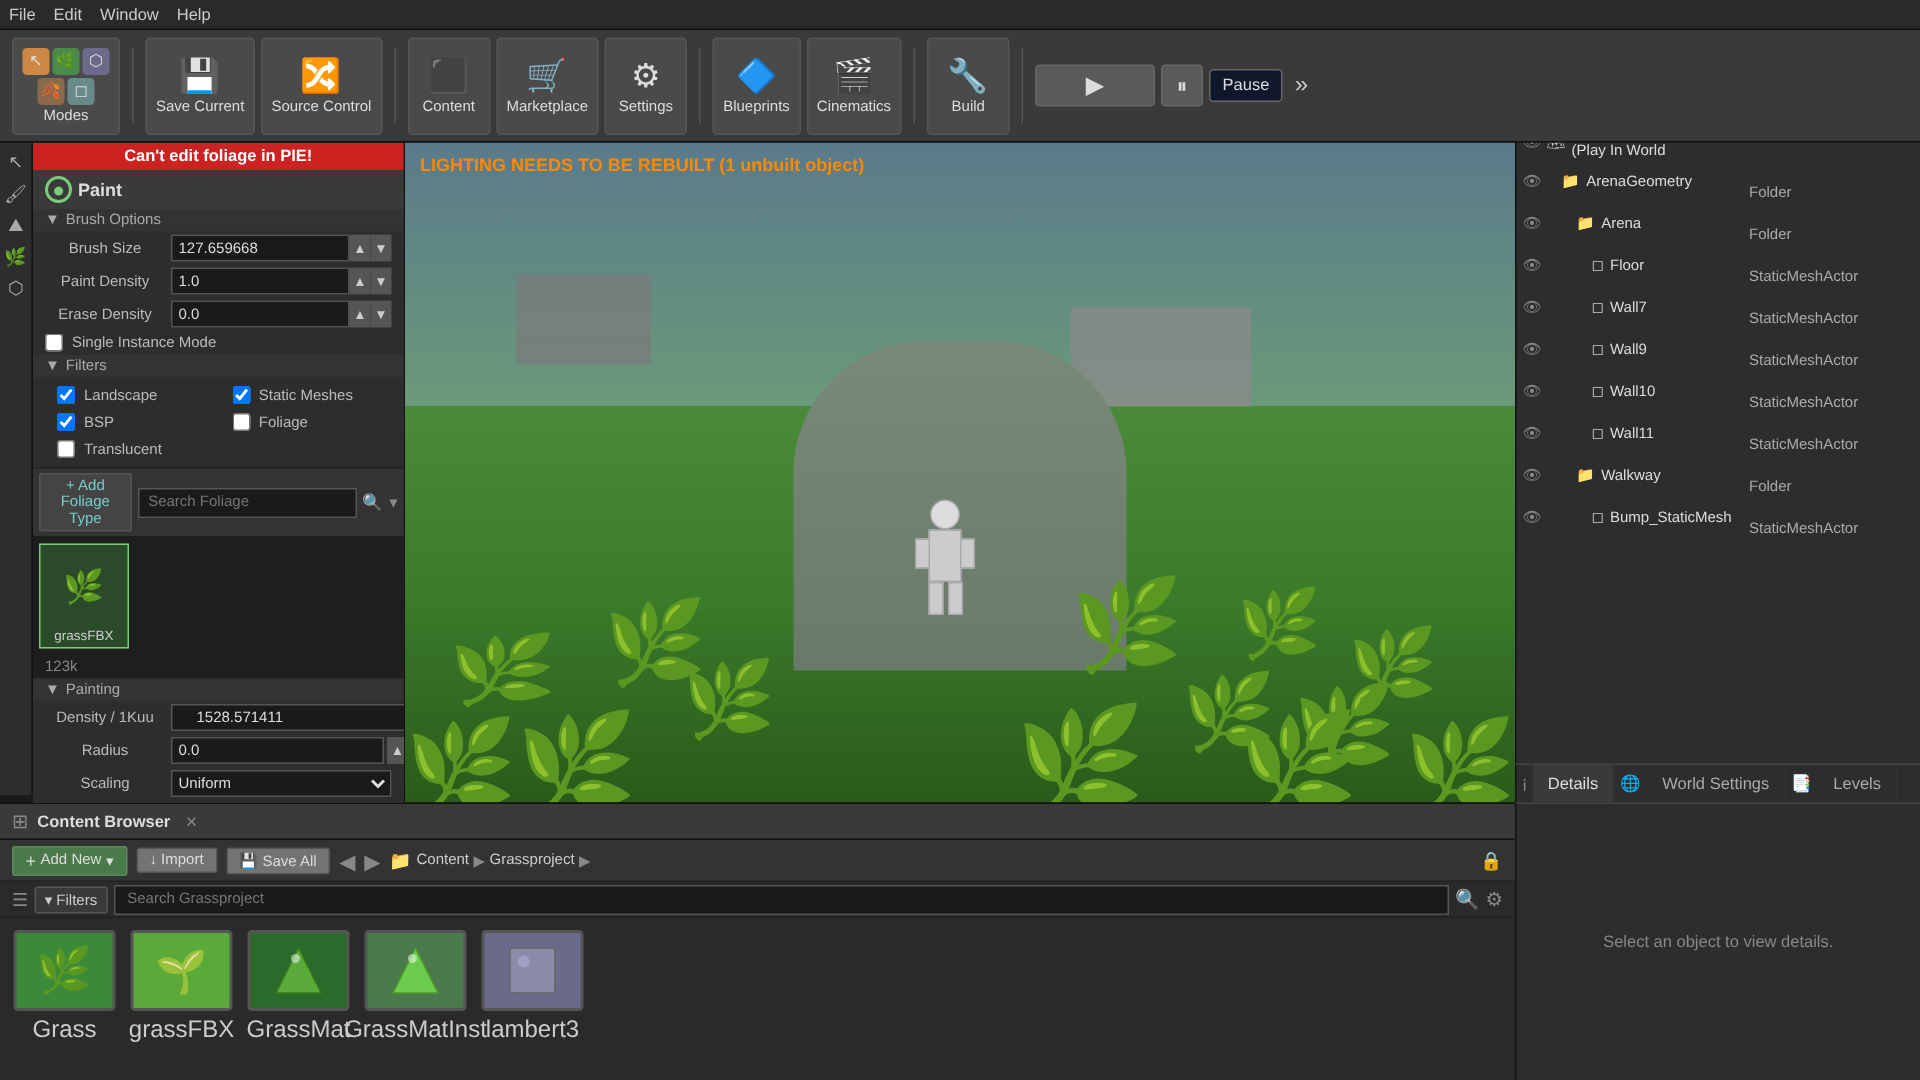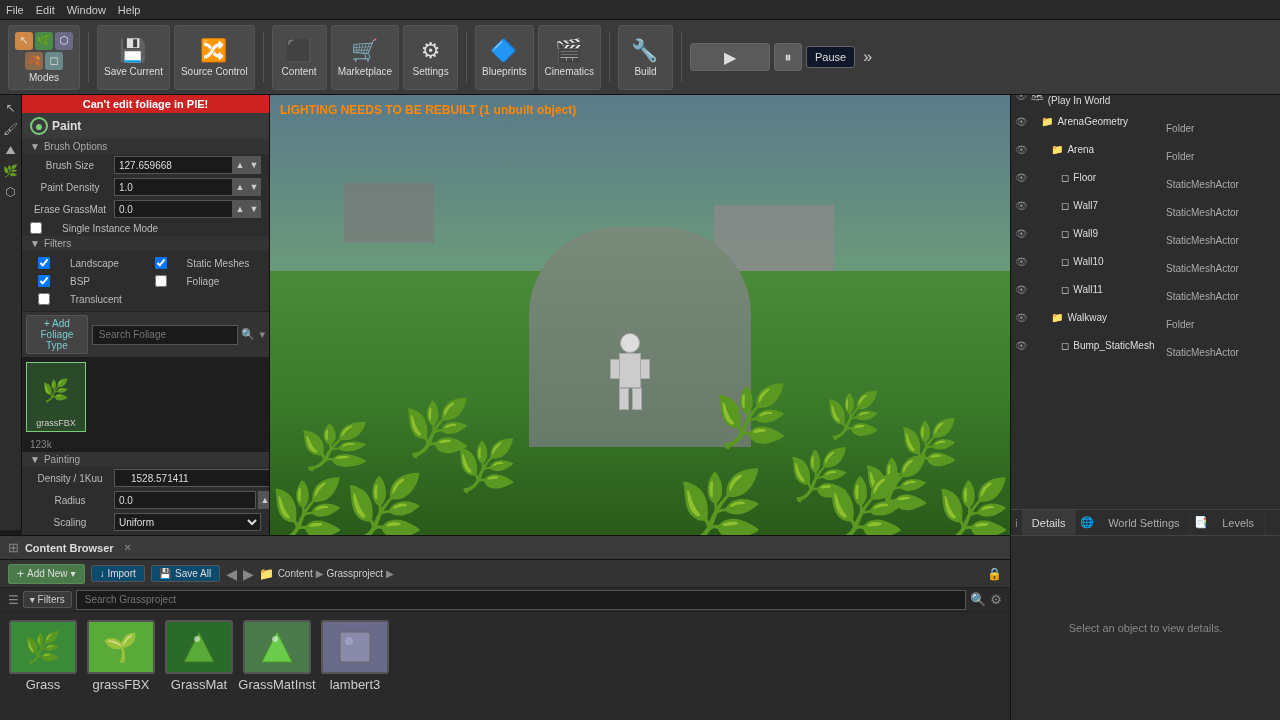--- a/index.html
+++ b/index.html
@@ -24,21 +24,21 @@
     
     .left-panel { position: absolute; left: 22px; top: 95px; width: 248px; background: #2d2d2d; border-right: 1px solid #111; height: calc(100% - 95px - 185px); overflow-y: auto; }
     .panel-error { background: #cc2222; color: #fff; padding: 3px 8px; font-size: 11px; font-weight: bold; text-align: center; }
     .panel-title { background: #3a3a3a; padding: 4px 8px; font-size: 12px; font-weight: bold; color: #ddd; display: flex; align-items: center; gap: 4px; }
     .section-header { background: #333; padding: 2px 8px; font-size: 10px; color: #aaa; cursor: pointer; display: flex; align-items: center; gap: 4px; }
     .field-row { display: flex; align-items: center; padding: 2px 8px; gap: 4px; }
     .field-label { color: #bbb; font-size: 10px; min-width: 80px; text-align: center; }
     .field-input-spin { display: flex; align-items: center; flex: 1; }
     .field-input-spin input { background: #1a1a1a; border: 1px solid #555; color: #ddd; font-size: 10px; padding: 1px 4px; height: 18px; flex: 1; }
     .spin-btn { background: #555; border: none; color: #ccc; width: 14px; height: 18px; cursor: pointer; font-size: 9px; display: flex; align-items: center; justify-content: center; }
-    .checkbox-row { display: flex; align-items: center; padding: 2px 8px; gap: 20px; }
+    .checkbox-row { display: flex; align-items: center; padding: 2px 8px; gap: 6px; }
     .checkbox-row input { width: 12px; height: 12px; }
     .checkbox-row label { color: #bbb; font-size: 10px; }
     .filter-section { padding: 4px 8px; }
     .filter-grid { display: grid; grid-template-columns: 1fr 1fr; gap: 2px; }
     .foliage-toolbar { display: flex; align-items: center; padding: 3px 4px; gap: 4px; background: #333; border-top: 1px solid #222; }
     .foliage-add-btn { background: #444; border: 1px solid #555; color: #7cc; font-size: 10px; padding: 2px 6px; cursor: pointer; border-radius: 2px; }
     .foliage-search { background: #1a1a1a; border: 1px solid #555; color: #ddd; font-size: 10px; padding: 2px 6px; flex: 1; height: 20px; }
     .foliage-asset-area { height: 80px; background: #1e1e1e; display: flex; align-items: center; padding: 4px; gap: 4px; overflow: hidden; }
     .foliage-asset { width: 60px; height: 70px; background: #333; border: 1px solid #555; display: flex; flex-direction: column; align-items: center; justify-content: space-between; padding: 3px; cursor: pointer; }
     .foliage-asset-thumb { width: 50px; height: 50px; background: #2a4a2a; display: flex; align-items: center; justify-content: center; font-size: 22px; }
@@ -76,34 +76,34 @@
     .tab-btn.active { background: #3a3a3a; color: #ddd; }
     .bottom-right-details { position: absolute; right: 0; bottom: 0; width: 270px; height: 185px; background: #2d2d2d; border-left: 1px solid #111; border-top: 1px solid #444; display: flex; align-items: center; justify-content: center; }
     .details-placeholder { color: #888; font-size: 11px; text-align: center; }
 
     
     .content-browser { position: absolute; left: 0; bottom: 0; right: 270px; height: 185px; background: #2a2a2a; border-top: 1px solid #111; display: flex; flex-direction: column; }
     .cb-title-bar { display: flex; align-items: center; padding: 2px 8px; background: #3a3a3a; border-bottom: 1px solid #111; gap: 6px; height: 24px; }
     .cb-title { font-size: 11px; color: #ddd; font-weight: bold; }
     .cb-actions { display: flex; align-items: center; padding: 3px 8px; background: #333; border-bottom: 1px solid #222; gap: 6px; height: 28px; }
     .cb-btn { background: #4a7a4a; border: 1px solid #5a8a5a; color: #ddd; font-size: 10px; padding: 2px 8px; cursor: pointer; border-radius: 2px; display: flex; align-items: center; gap: 3px; }
-    .cb-btn.plain { background: #0c4a6e; border-color: #555; }
+    .cb-btn.plain { background: #737373; border-color: #555; }
     .cb-breadcrumb { display: flex; align-items: center; gap: 3px; font-size: 10px; color: #ccc; flex: 1; }
     .cb-breadcrumb span { cursor: pointer; }
     .cb-breadcrumb .arrow { color: #888; }
     .cb-lock { margin-left: auto; color: #888; font-size: 12px; }
     .cb-filter-bar { display: flex; align-items: center; padding: 2px 8px; background: #2a2a2a; border-bottom: 1px solid #222; gap: 4px; height: 24px; }
     .cb-filter-btn { background: #3a3a3a; border: 1px solid #555; color: #ccc; font-size: 10px; padding: 2px 6px; cursor: pointer; border-radius: 2px; }
     .cb-search { flex: 1; background: #1a1a1a; border: 1px solid #555; color: #ddd; font-size: 10px; padding: 2px 8px; height: 20px; }
     .cb-search-btn { background: none; border: none; color: #888; cursor: pointer; font-size: 13px; }
     .cb-settings-btn { background: none; border: none; color: #888; cursor: pointer; font-size: 13px; }
     .cb-assets { display: flex; align-items: flex-start; padding: 8px; gap: 8px; flex: 1; overflow-x: auto; }
     .cb-asset { width: 70px; display: flex; flex-direction: column; align-items: center; gap: 3px; cursor: pointer; }
     .cb-asset-thumb { width: 68px; height: 54px; border: 2px solid #555; border-radius: 3px; display: flex; align-items: center; justify-content: center; font-size: 28px; overflow: hidden; }
-    .cb-asset-label { font-size: 13px; color: #ccc; text-align: center; line-height: 1.2; }
+    .cb-asset-label { font-size: 16px; color: #ccc; text-align: center; line-height: 1.2; }
     .grass-green { background: #3a8a3a; }
     .grass-light { background: #5aaa3a; }
     .grass-cone { background: #2a6a2a; }
     .grass-inst { background: #4a7a4a; }
     .lambert { background: #6a6a8a; }
 
     
     .scene-ground { position: absolute; bottom: 0; left: 0; right: 0; height: 60%; background: linear-gradient(180deg, #4a8a3a 0%, #3a7a2a 50%, #2a5a1a 100%); }
     .scene-path { position: absolute; bottom: 20%; left: 35%; width: 30%; height: 50%; background: linear-gradient(180deg, #7a8a7a 0%, #6a7a6a 100%); border-radius: 40% 40% 0 0; }
     .scene-sky { position: absolute; top: 0; left: 0; right: 0; height: 40%; background: linear-gradient(180deg, #5a7a8a 0%, #6a9a7a 100%); }
@@ -221,21 +221,21 @@
   <div class="field-row">
     <span class="field-label">Paint Density</span>
     <div class="field-input-spin">
       <input style="background: rgb(26, 26, 26); border: 1px solid rgb(85, 85, 85); color: rgb(221, 221, 221); font-size: 10px; padding: 1px 4px; height: 18px; flex: 1 1 0%; width: 80px;" value="1.0">
       <button class="spin-btn">▲</button>
       <button class="spin-btn">▼</button>
     </div>
   </div>
 
   <div class="field-row">
-    <span class="field-label">Erase GrassMat</span>
+    <span class="field-label">Erase Density</span>
     <div class="field-input-spin">
       <input style="background: rgb(26, 26, 26); border: 1px solid rgb(85, 85, 85); color: rgb(221, 221, 221); font-size: 10px; padding: 1px 4px; height: 18px; flex: 1 1 0%; width: 80px;" value="0.0">
       <button class="spin-btn">▲</button>
       <button class="spin-btn">▼</button>
     </div>
   </div>
 
   <div class="checkbox-row">
     <input type="checkbox" id="singleInstance" style="">
     <label for="singleInstance">Single Instance Mode</label>

